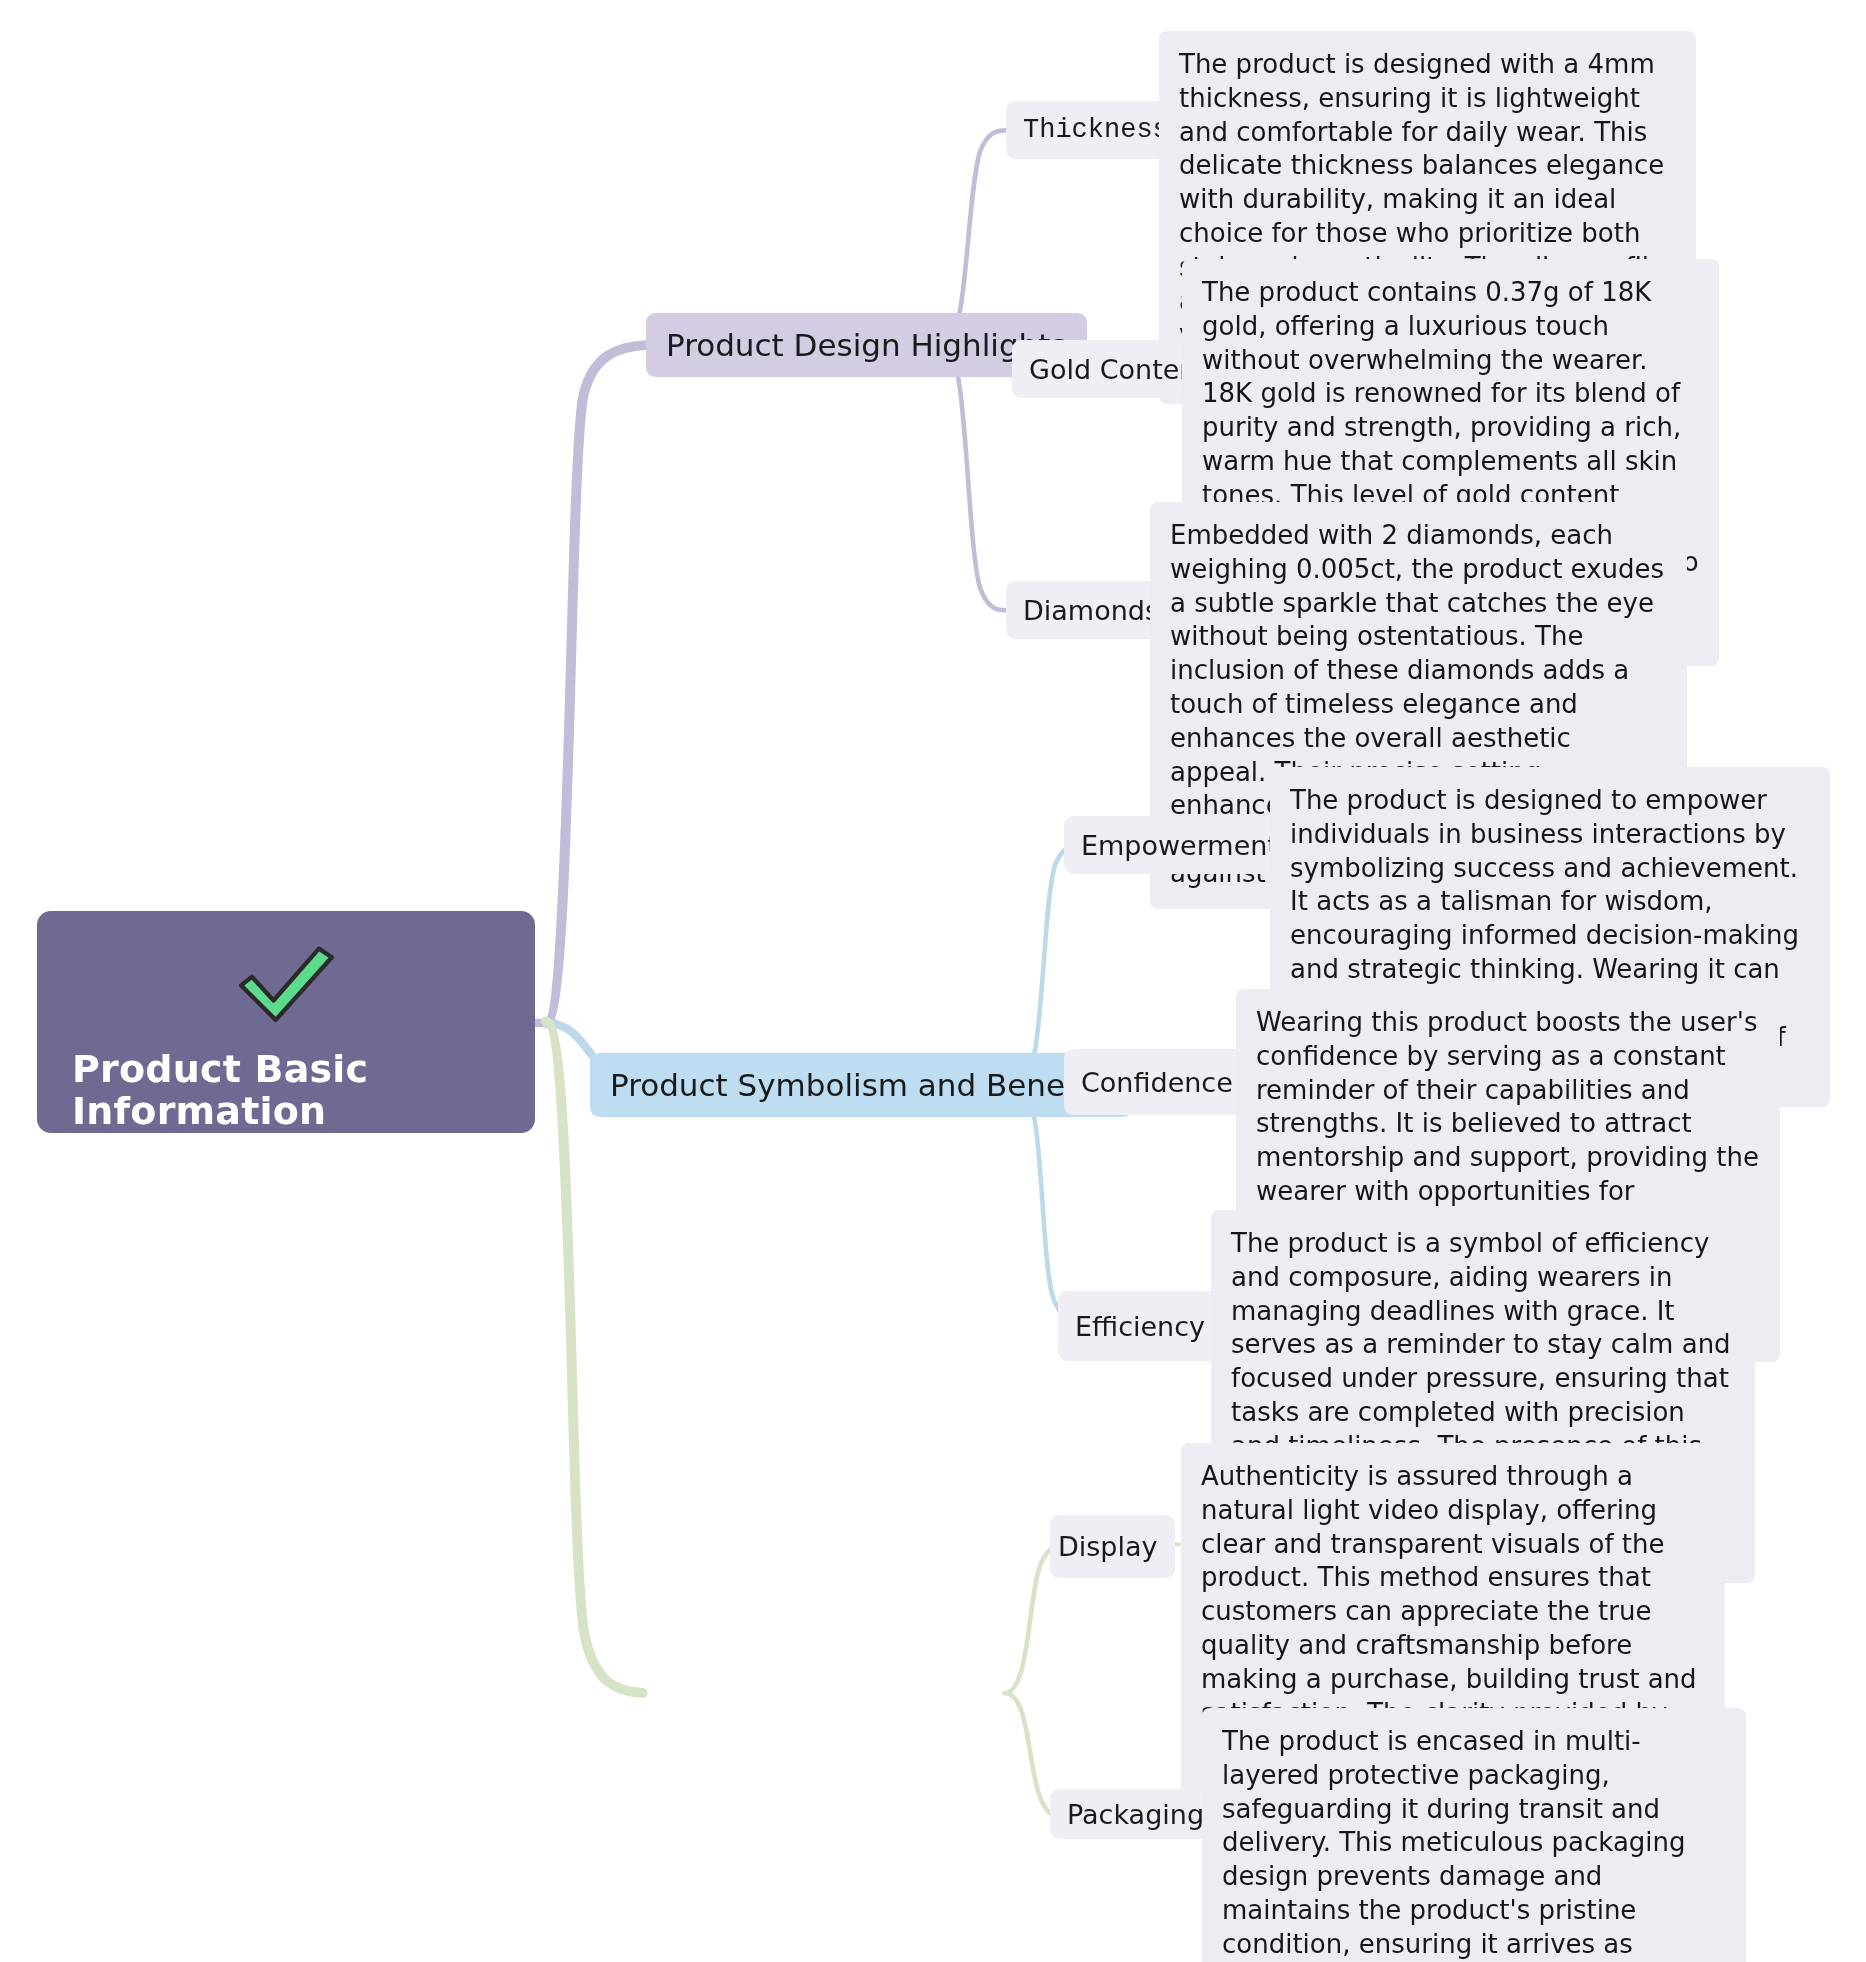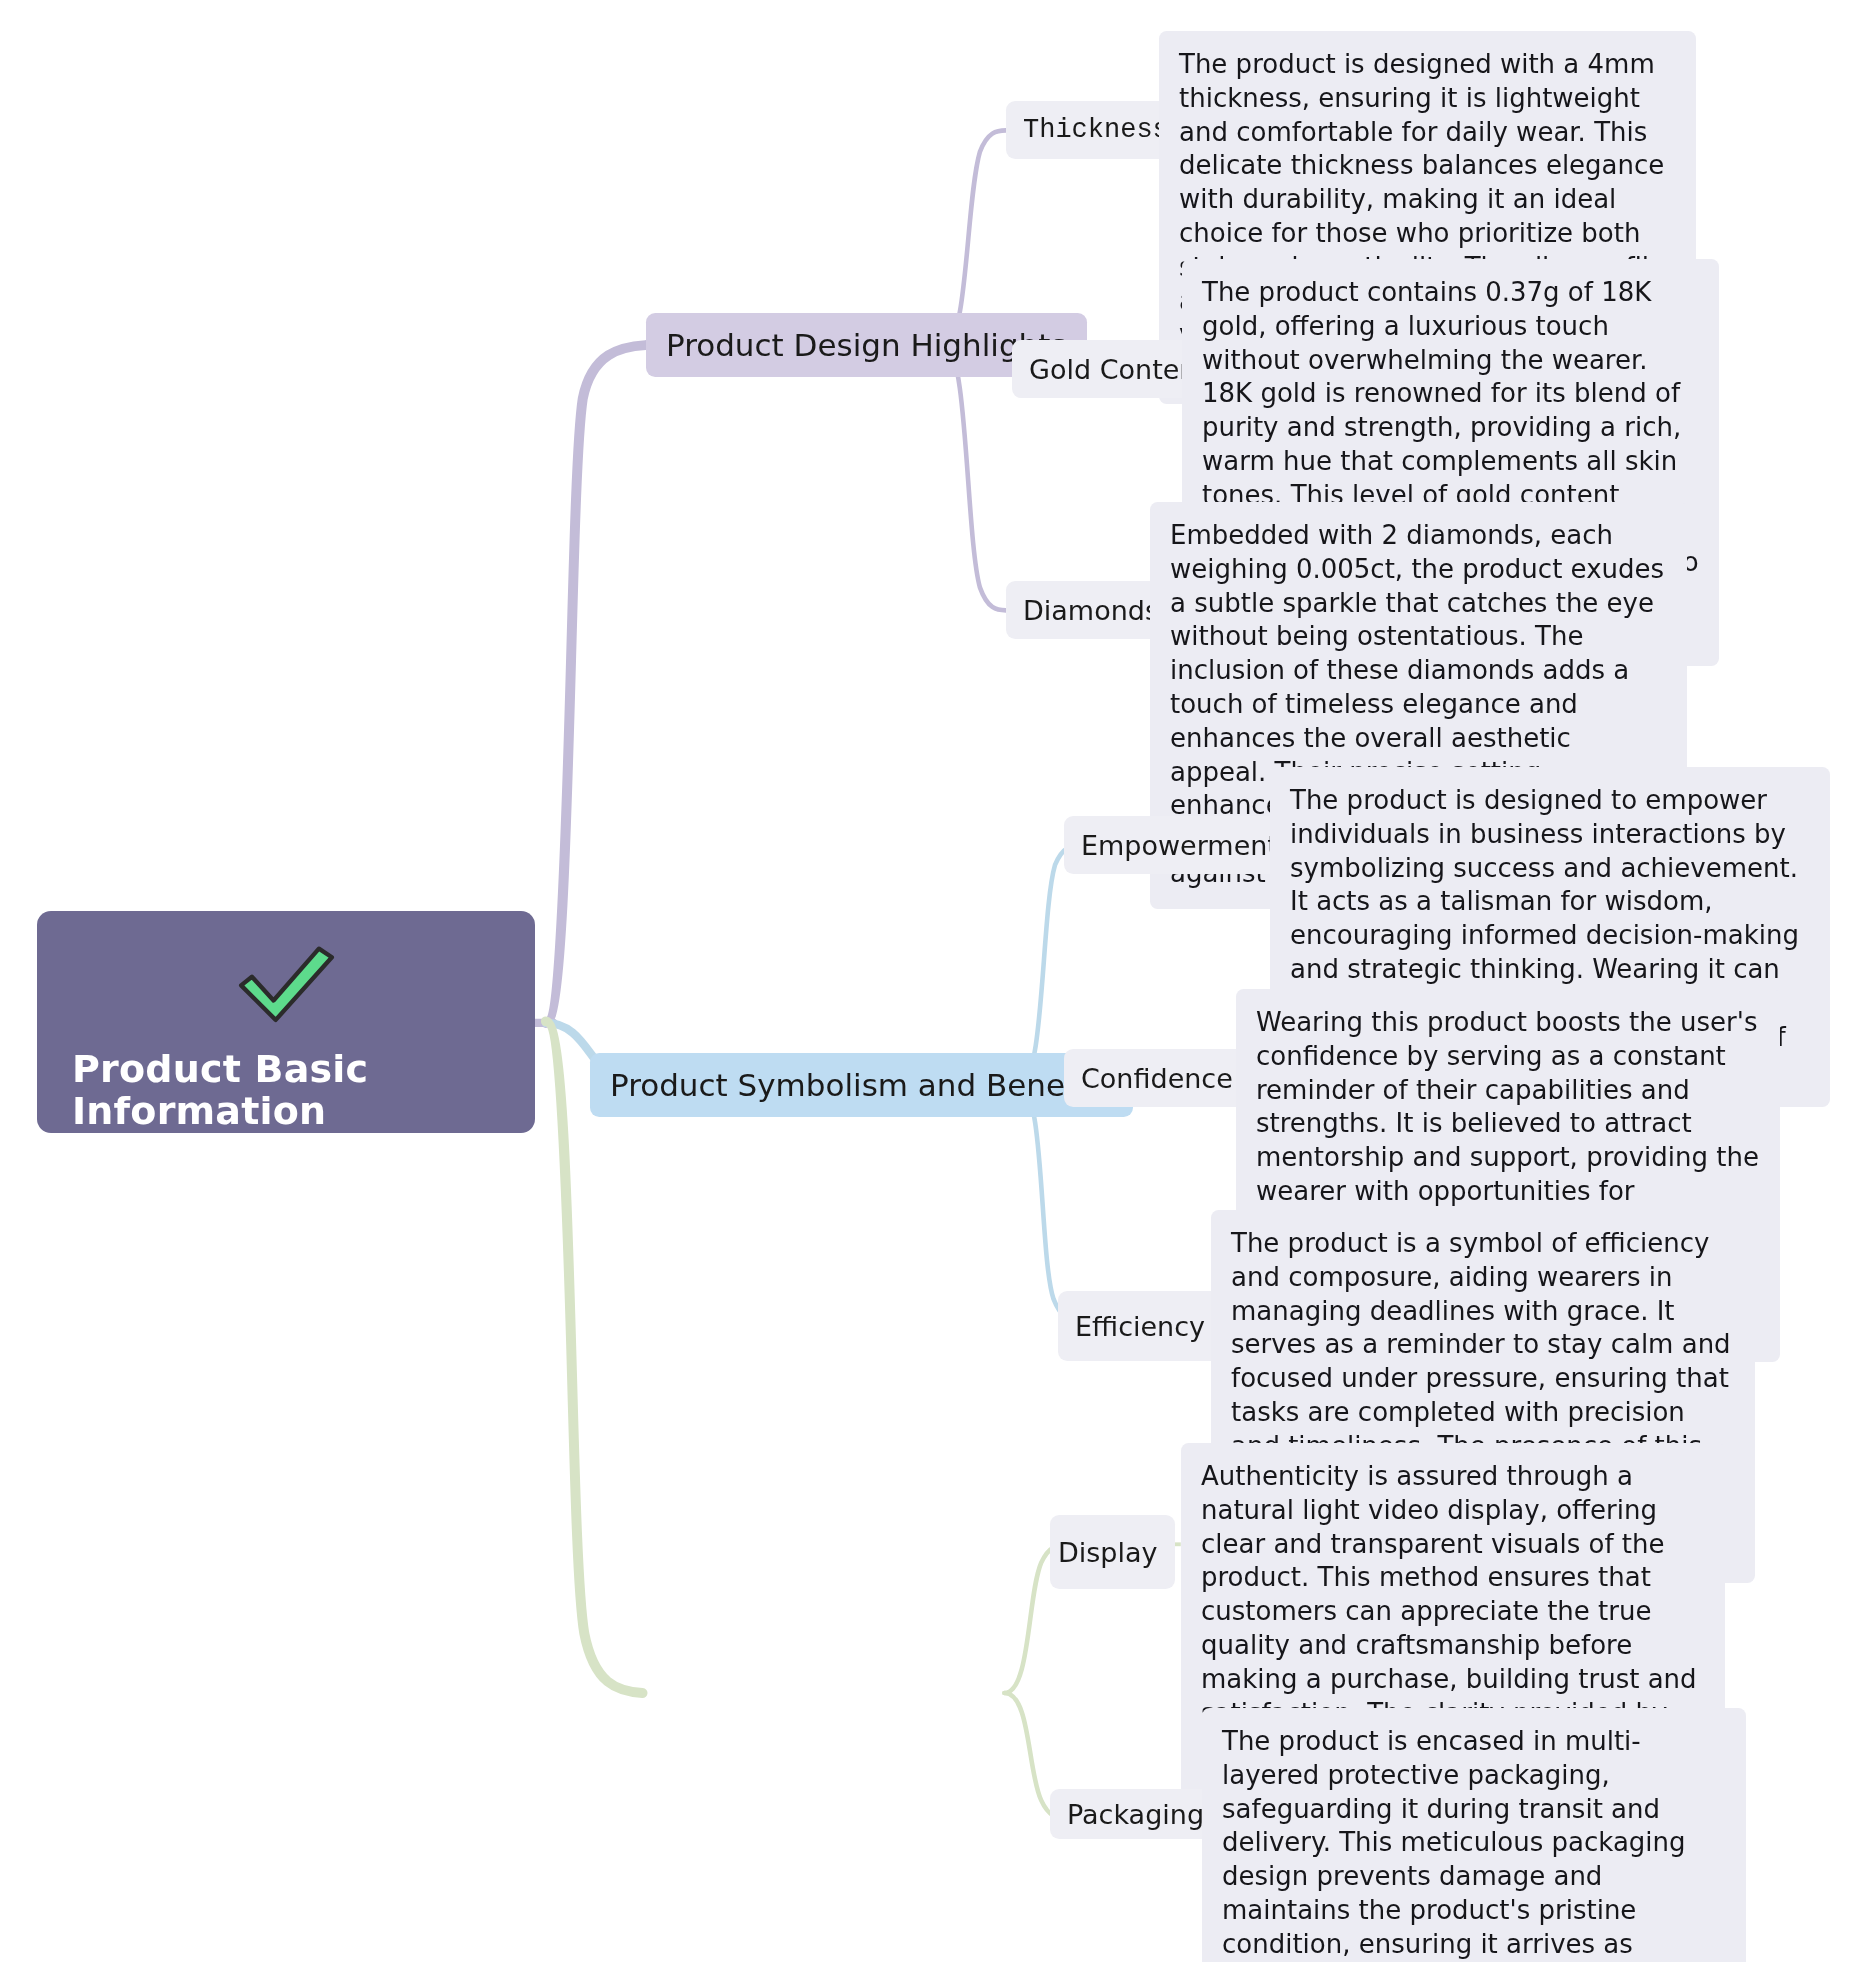--- a/index.html
+++ b/index.html
@@ -176,36 +176,36 @@
     <span>Product Symbolism and Benefits</span>
   </div>
 
   <div class="sub-node" style="left:1064px; top:816px; height:58px;">
     <span>Empowerment</span>
   </div>
   <div class="detail-node" style="left:1270px; top:767px; width:560px;">
     <span>The product is designed to empower individuals in business interactions by symbolizing success and achievement. It acts as a talisman for wisdom, encouraging informed decision-making and strategic thinking. Wearing it can remind the bearer of their goals and potential, fostering an environment of ambition and growth.</span>
   </div>
 
-  <div class="sub-node" style="left:1064px; top:1049px; height:58px;">
+  <div class="sub-node" style="left:1064px; top:1049px; height:66px;">
     <span>Confidence</span>
   </div>
   <div class="detail-node" style="left:1236px; top:989px; width:544px;">
     <span>Wearing this product boosts the user's confidence by serving as a constant reminder of their capabilities and strengths. It is believed to attract mentorship and support, providing the wearer with opportunities for development and guidance. The elegance and craftsmanship of the product reinforce a sense of self-assurance and poise.</span>
   </div>
 
   <div class="sub-node" style="left:1058px; top:1291px; height:70px;">
     <span>Efficiency</span>
   </div>
   <div class="detail-node" style="left:1211px; top:1210px; width:544px;">
     <span>The product is a symbol of efficiency and composure, aiding wearers in managing deadlines with grace. It serves as a reminder to stay calm and focused under pressure, ensuring that tasks are completed with precision and timeliness. The presence of this product can inspire a disciplined approach to work, enhancing productivity.</span>
   </div>
 
 
-  <div class="sub-node" style="left:1050px; top:1515px; height:74px;padding-left:8px;">
+  <div class="sub-node" style="left:1050px; top:1515px; height:63px;padding-left:8px;">
     <span>Display</span>
   </div>
   <div class="detail-node" style="left:1181px; top:1443px; width:544px;">
     <span>Authenticity is assured through a natural light video display, offering clear and transparent visuals of the product. This method ensures that customers can appreciate the true quality and craftsmanship before making a purchase, building trust and satisfaction. The clarity provided by natural light highlights the intricate details and genuine materials used.</span>
   </div>
 
   <div class="sub-node" style="left:1050px; top:1789px; height:50px;">
     <span>Packaging</span>
   </div>
   <div class="detail-node" style="left:1202px; top:1708px; width:544px;">

